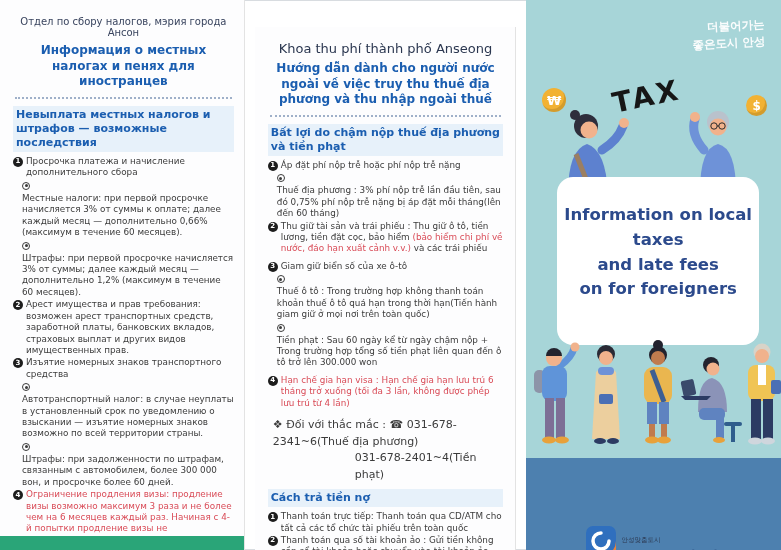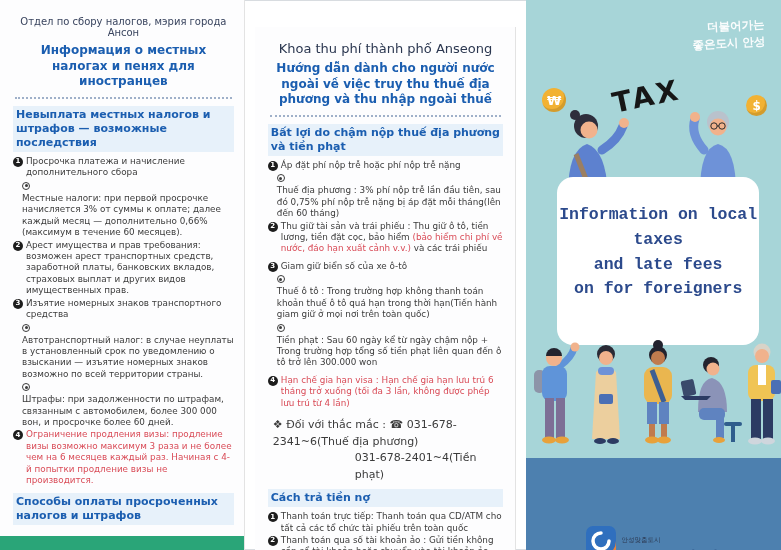--- a/index.html
+++ b/index.html
@@ -42,21 +42,21 @@
         display:flex;align-items:center;justify-content:center;box-shadow:inset -2px -3px 0 rgba(0,0,0,.12);z-index:1;}
   .coin.won{width:24px;height:24px;left:16px;top:88px;font-size:13px;}
   .coin.dollar{width:21px;height:21px;left:220px;top:95px;font-size:12px;}
   .tax{position:absolute;left:86px;top:80px;font-size:28px;font-weight:800;letter-spacing:3px;
        transform:rotate(-12deg);color:#161616;z-index:1;}
   .ppl-top{position:absolute;left:0;top:98px;width:262px;height:210px;z-index:1;}
   .ppl-bot{position:absolute;left:0;top:336px;width:262px;height:138px;z-index:2;}
   .card{position:absolute;left:31px;top:177px;width:202px;height:168px;background:#fff;border-radius:16px;
         z-index:2;text-align:center;padding-top:26px;box-sizing:border-box;}
   .kline{font-size:7.5px;color:#4a4a55;margin:0 8px 9px;}
-  .etitle{font-size:16.5px;font-weight:700;color:#2c4a8c;line-height:1.5;font-family:Liberation Mono, monospace;}
+  .etitle{font-size:16.5px;font-weight:700;color:#2c4a8c;line-height:1.5;}
   .logo-row{position:absolute;left:0;top:509px;width:100%;display:flex;align-items:center;justify-content:center;
             gap:6px;z-index:3;}
   .lsmall{font-size:6.5px;color:#2b3750;line-height:1.3;width:50px;}
   .lcity{font-size:20px;font-weight:700;color:#1e3a6e;letter-spacing:2px;margin-top:36px;}
 </style>
 </head>
 <body>
 
 <div id="page">
 
@@ -67,20 +67,24 @@
 
     <div class="h">Невыплата местных налогов и штрафов — возможные последствия</div>
 
     <div class="li">
       <span class="mk num">1</span>
       <span class="t"><span>Просрочка платежа и начисление дополнительного сбора</span><span class="red"></span><span></span></span>
     </div>
     <div class="li ind">
       <span class="mk sub"></span>
       <span class="t"><span>Местные налоги: при первой просрочке начисляется 3% от суммы к оплате; далее каждый месяц — дополнительно 0,66% (максимум в течение 60 месяцев).</span></span>
+    </div>
+    <div class="li ind">
+      <span class="mk sub"></span>
+      <span class="t"><span>Штрафы: при первой просрочке начисляется 3% от суммы; далее каждый месяц — дополнительно 1,2% (максимум в течение 60 месяцев).</span></span>
     </div>
     <div class="li">
       <span class="mk num">2</span>
       <span class="t"><span>Арест имущества и прав требования: возможен арест транспортных средств, заработной платы, банковских вкладов, страховых выплат и других видов имущественных прав.</span></span>
     </div>
     <div class="li">
       <span class="mk num">3</span>
       <span class="t"><span>Изъятие номерных знаков транспортного средства</span></span>
     </div>
     <div class="li ind">

